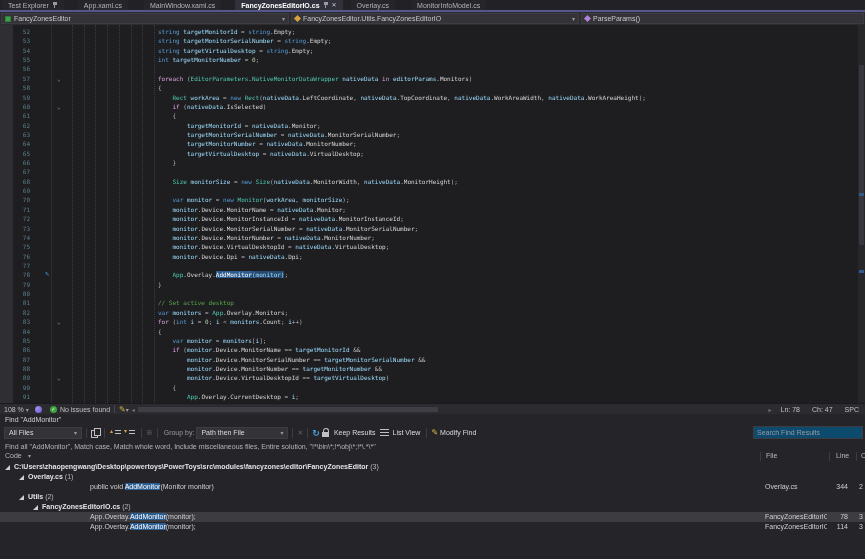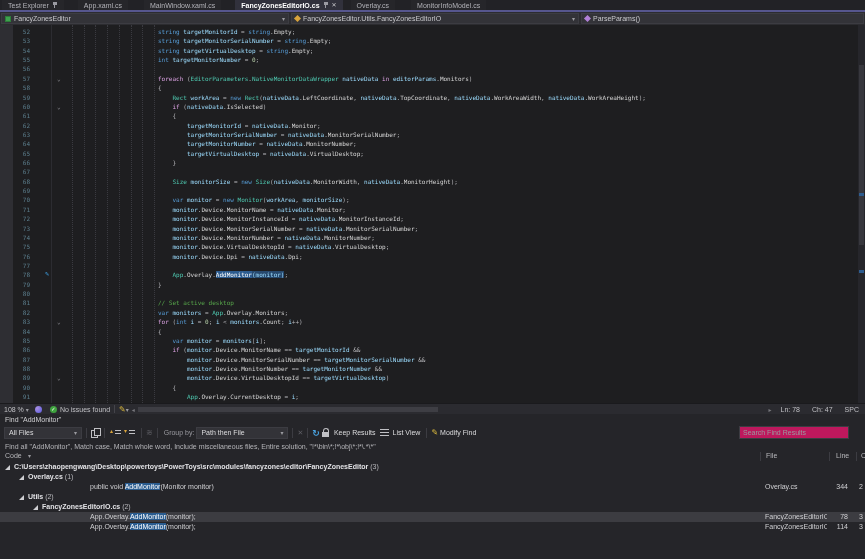--- a/index.html
+++ b/index.html
@@ -72,21 +72,21 @@
   .ic-tree.dn::after { content:"▾"; position:absolute; left:-1px; top:-2px; font-size:6px; color:#d8a33c; }
   .ic-dim { color:#5c5c62; font-size:8px; }
   .ic-x { color:#5c5c62; font-size:7px; }
   .ic-refresh { color:#4aa3e0; font-size:9px; font-weight:bold; }
   .ic-lock { position:relative; width:8px; height:9px; margin:0 2px; }
   .ic-lock::before { content:""; position:absolute; left:1px; top:0; width:4px; height:4px; border:1px solid #c0c0c4; border-bottom:none; border-radius:3px 3px 0 0; }
   .ic-lock::after { content:""; position:absolute; left:0; top:4px; width:7px; height:5px; background:#c0c0c4; }
   .ic-list { width:9px; height:8px; background:repeating-linear-gradient(#c0c0c4 0 1px, transparent 1px 3px); margin:0 2px; }
   .tb-lbl { color:#dcdcde; margin:0 2px; white-space:nowrap; }
   .tb-lbl.dim { color:#9a9aa0; }
-  #findsearch { position:absolute; right:16px; top:12px; width:110px; height:13px; background:#be185d; border:1px solid #3c3c42; color:#dcdcde; font-size:7px; padding:0 3px; font-family:"Liberation Sans",sans-serif; }
+  #findsearch { position:absolute; right:2px; top:12px; width:110px; height:13px; background:#0c4a6e; border:1px solid #3c3c42; color:#dcdcde; font-size:7px; padding:0 3px; font-family:"Liberation Sans",sans-serif; }
   #findsearch::placeholder { color:#9a9aa0; }
   #finddesc { position:absolute; left:5px; top:29px; color:#b4b4b8; white-space:nowrap; }
   #findheader { position:absolute; left:0; top:38px; width:865px; height:9px; color:#b8b8bc; }
   #findheader .hsep { position:absolute; top:0; width:1px; height:9px; background:#3c3c42; }
   #resultrows { position:absolute; left:0; top:48px; width:865px; }
   .rrow { position:absolute; left:0; width:865px; height:10px; line-height:10px; white-space:nowrap; color:#d0d0d3; }
   .rrow.selected { background:#3c3c41; }
   .rrow .exp { position:absolute; top:3px; width:0; height:0; border-left:5px solid transparent; border-bottom:5px solid #cfcfd2; }
   .rrow .txt { position:absolute; overflow:hidden; }
   .rrow .bold { font-weight:bold; color:#e2e2e5; }

